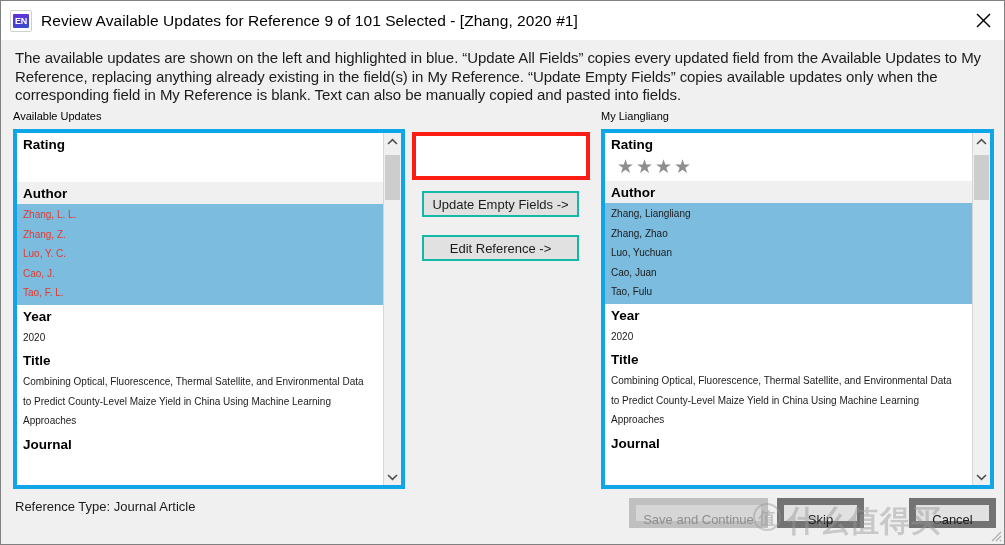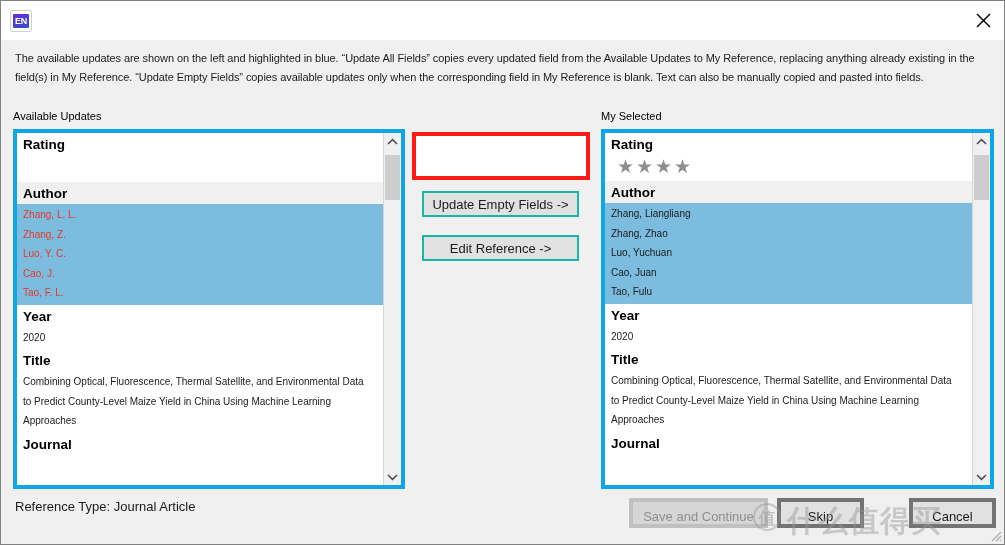--- a/index.html
+++ b/index.html
@@ -84,21 +84,21 @@
     position: absolute;
     left: 0; top: 39px;
     width: 1005px;
     height: 67px;
     background: #f0f0f0;
     box-sizing: border-box;
     padding: 9px 14px 0 14px;
   }
   #desc p {
     margin: 0;
-    font-size: 11px;
+    font-size: 15px;
     line-height: 18.5px;
     color: #1b1b1b;
     letter-spacing: -0.08px;
   }
 
   
   .col-label {
     position: absolute;
     font-size: 11px;
     font-weight: normal;
@@ -240,21 +240,21 @@
     left: 14px;
     top: 498px;
     font-size: 13px;
     color: #1b1b1b;
   }
   .foot-btn {
     position: absolute;
     top: 497px;
     height: 30px;
     background: #e1e1e1;
-    border: 4px solid #737373;
+    border: 7px solid #737373;
     box-sizing: border-box;
     font-family: "Liberation Sans", sans-serif;
     font-size: 13px;
     color: #1b1b1b;
     text-align: center;
     line-height: 28px;
     cursor: default;
   }
   #btn-save-continue {
     left: 628px; width: 139px;
@@ -319,34 +319,35 @@
 </style>
 </head>
 <body>
 
 <div id="app">
 
   <div id="titlebar">
     <div id="app-icon">
       <div class="en-badge">EN</div>
     </div>
+    <div id="win-title">Review Available Updates for Reference 9 of 101 Selected - [Zhang, 2020 #1]</div>
     <div id="close-btn">
       <svg width="15" height="15" viewBox="0 0 15 15">
         <line x1="1" y1="1" x2="14" y2="14" stroke="#000" stroke-width="1.4"></line>
         <line x1="14" y1="1" x2="1" y2="14" stroke="#000" stroke-width="1.4"></line>
       </svg>
     </div>
   </div>
 
   <div id="desc">
     <p>The available updates are shown on the left and highlighted in blue. “Update All Fields” copies every updated field from the Available Updates to My Reference, replacing anything already existing in the field(s) in My Reference. “Update Empty Fields” copies available updates only when the corresponding field in My Reference is blank. Text can also be manually copied and pasted into fields.</p>
   </div>
 
   <div class="col-label" id="label-left">Available Updates</div>
-  <div class="col-label" id="label-right">My Selected</div>
+  <div class="col-label" id="label-right">My Liangliang</div>
 
   <div class="panel" id="panel-left">
     <div class="panel-body">
 
       <div class="field-label">Rating</div>
       <div class="field-value rating-blank"></div>
 
       <div class="field-label shaded">Author</div>
       <div class="field-value hl red" style="white-space:pre;">Zhang, L. L.
 Zhang, Z.

